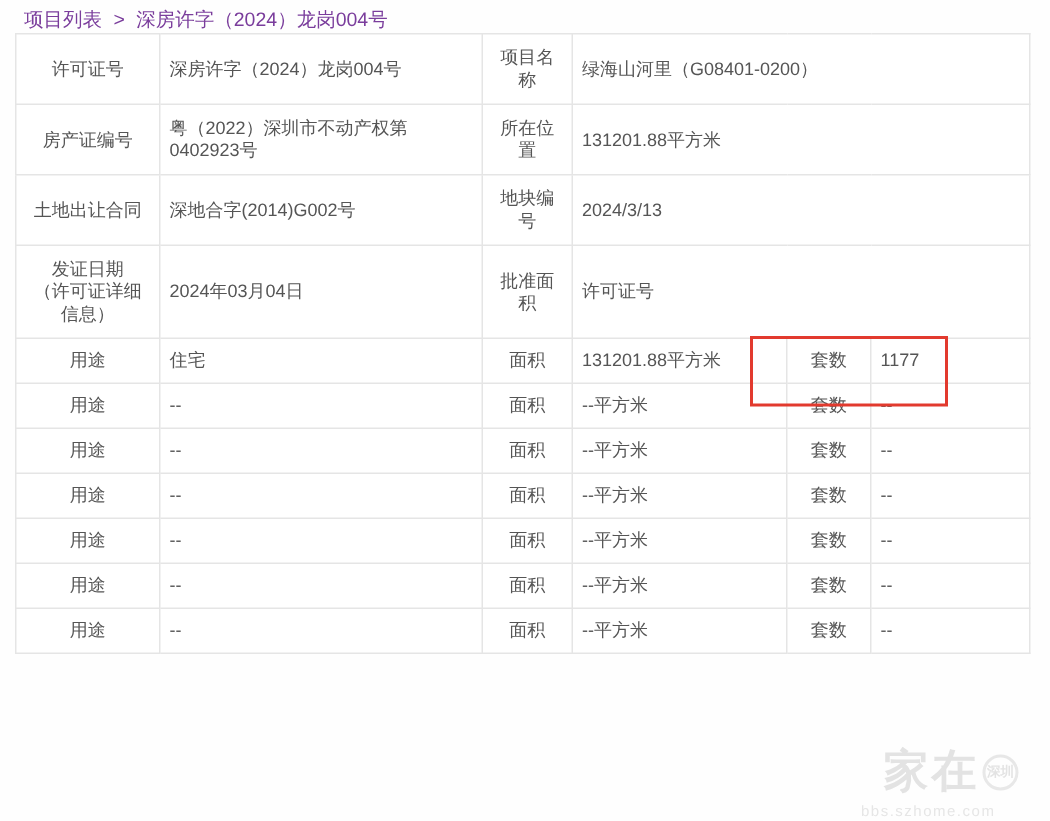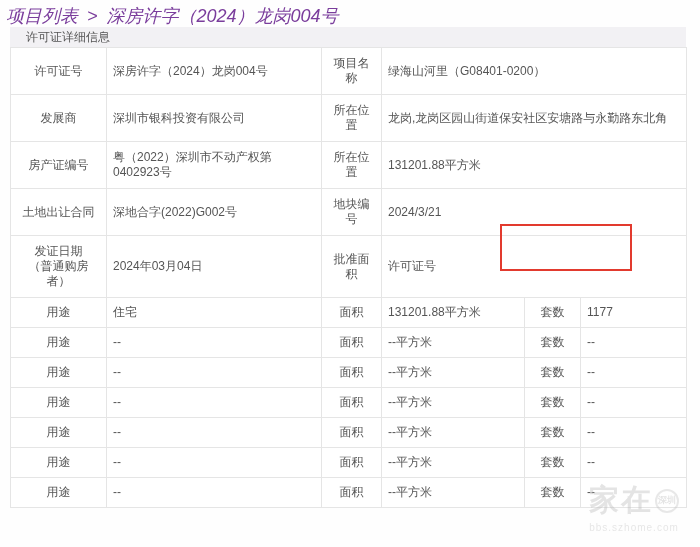--- a/index.html
+++ b/index.html
@@ -1,97 +1,90 @@
 <!DOCTYPE html>
 <html><head>
 <meta charset="utf-8">
 <style>
   * { margin:0; padding:0; box-sizing:border-box; }
   html,body { width:700px; height:547px; background:#ffffff; overflow:hidden; }
   body { font-family:"Liberation Sans","DejaVu Sans",sans-serif; font-size:12px; color:#555; }
   .page { position:relative; width:700px; height:547px; background:#fefefe; }
 
-  .breadcrumb { padding:4px 0 0 6px; height:22px; font-size:18px; color:#7a3d9c;font-style:italic; }
+  .breadcrumb { padding:4px 0 0 16px; height:22px; font-size:13px; color:#7a3d9c; }
   .breadcrumb a { color:#7a3d9c; text-decoration:none; cursor:pointer; }
   .breadcrumb .sep { margin:0 4px; color:#7a3d9c; }
 
   .panel-title { margin:5px 0 0 10px; width:676px; height:20px; background:#f2f1f4;
                  display:flex; align-items:center; padding-left:16px; font-size:12px; color:#555; }
 
   table.detail { margin-left:10px; width:676px; border-collapse:collapse; table-layout:fixed; }
   table.detail td { border:1px solid #e5e5e5; font-size:12px; color:#555;
                     padding:8px 6px; line-height:15px; background:#ffffff; }
   td.lbl { text-align:center; color:#666; white-space:pre-line; }
   td.val { text-align:left; padding-left:12px; color:#4c4c4c; }
   tr.r-std  td { height:31px; }
   tr.r-two  td { height:37px; }
   tr.r-use  td { height:30px; padding-top:7px; padding-bottom:7px; }
 
   .redbox { position:absolute; left:500px; top:224px; width:132px; height:47px;
             border:2px solid #e23a2e; background:transparent; pointer-events:none; }
 
-  .watermark { position:absolute; right:6px; bottom:14px; width:120px; text-align:center;
+  .watermark { position:absolute; right:6px; bottom:0px; width:120px; text-align:left;
                opacity:0.38; pointer-events:none; }
   .wm-top { display:flex; align-items:center; justify-content:center; gap:2px; }
   .wm-brand { font-size:30px; font-weight:bold; color:#b9b9b9; letter-spacing:2px; }
   .wm-badge { width:24px; height:24px; border-radius:50%; border:2px solid #c4c4c4;
               color:#b9b9b9; font-size:9px; display:flex; align-items:center;
               justify-content:center; font-weight:bold; }
   .wm-site { font-size:10px; color:#c0c0c0; letter-spacing:1px; margin-top:1px; }
 </style>
 </head>
 <body>
 
 <div class="page">
 
   <div class="breadcrumb">
     <a>项目列表</a>
     <span class="sep">&gt;</span>
     <span>深房许字（2024）龙岗004号</span>
   </div>
 
-  <div class="panel-title">许可证详细信息</div>
 
   <table class="detail">
     <colgroup>
       <col style="width:96px">
         <col style="width:215px">
         <col style="width:60px">
       <col style="width:143px">
         <col style="width:56px">
         <col style="width:106px">
     </colgroup>
     <tbody>
       <tr class="r-std">
         <td class="lbl">许可证号</td>
         <td class="val">深房许字（2024）龙岗004号</td>
         <td class="lbl">项目名称</td>
         <td class="val" colspan="3">绿海山河里（G08401-0200）</td>
       </tr>
       <tr class="r-std">
-        <td class="lbl">发展商</td>
-        <td class="val">深圳市银科投资有限公司</td>
-        <td class="lbl">所在位置</td>
-        <td class="val" colspan="3">龙岗,龙岗区园山街道保安社区安塘路与永勤路东北角</td>
-      </tr>
-      <tr class="r-std">
         <td class="lbl">房产证编号</td>
         <td class="val">粤（2022）深圳市不动产权第0402923号</td>
         <td class="lbl">所在位置</td>
         <td class="val" colspan="3">131201.88平方米</td>
       </tr>
       <tr class="r-std">
         <td class="lbl">土地出让合同</td>
-        <td class="val">深地合字(2022)G002号</td>
+        <td class="val">深地合字(2014)G002号</td>
         <td class="lbl">地块编号</td>
-        <td class="val" colspan="3">2024/3/21</td>
+        <td class="val" colspan="3">2024/3/13</td>
       </tr>
       <tr class="r-two">
         <td class="lbl">发证日期
-（普通购房者）</td>
+（许可证详细信息）</td>
         <td class="val">2024年03月04日</td>
         <td class="lbl">批准面积</td>
         <td class="val" colspan="3">许可证号</td>
       </tr>
 
       <tr class="r-use">
         <td class="lbl">用途</td>
         <td class="val">住宅</td>
         <td class="lbl">面积</td>
         <td class="val">131201.88平方米</td>

